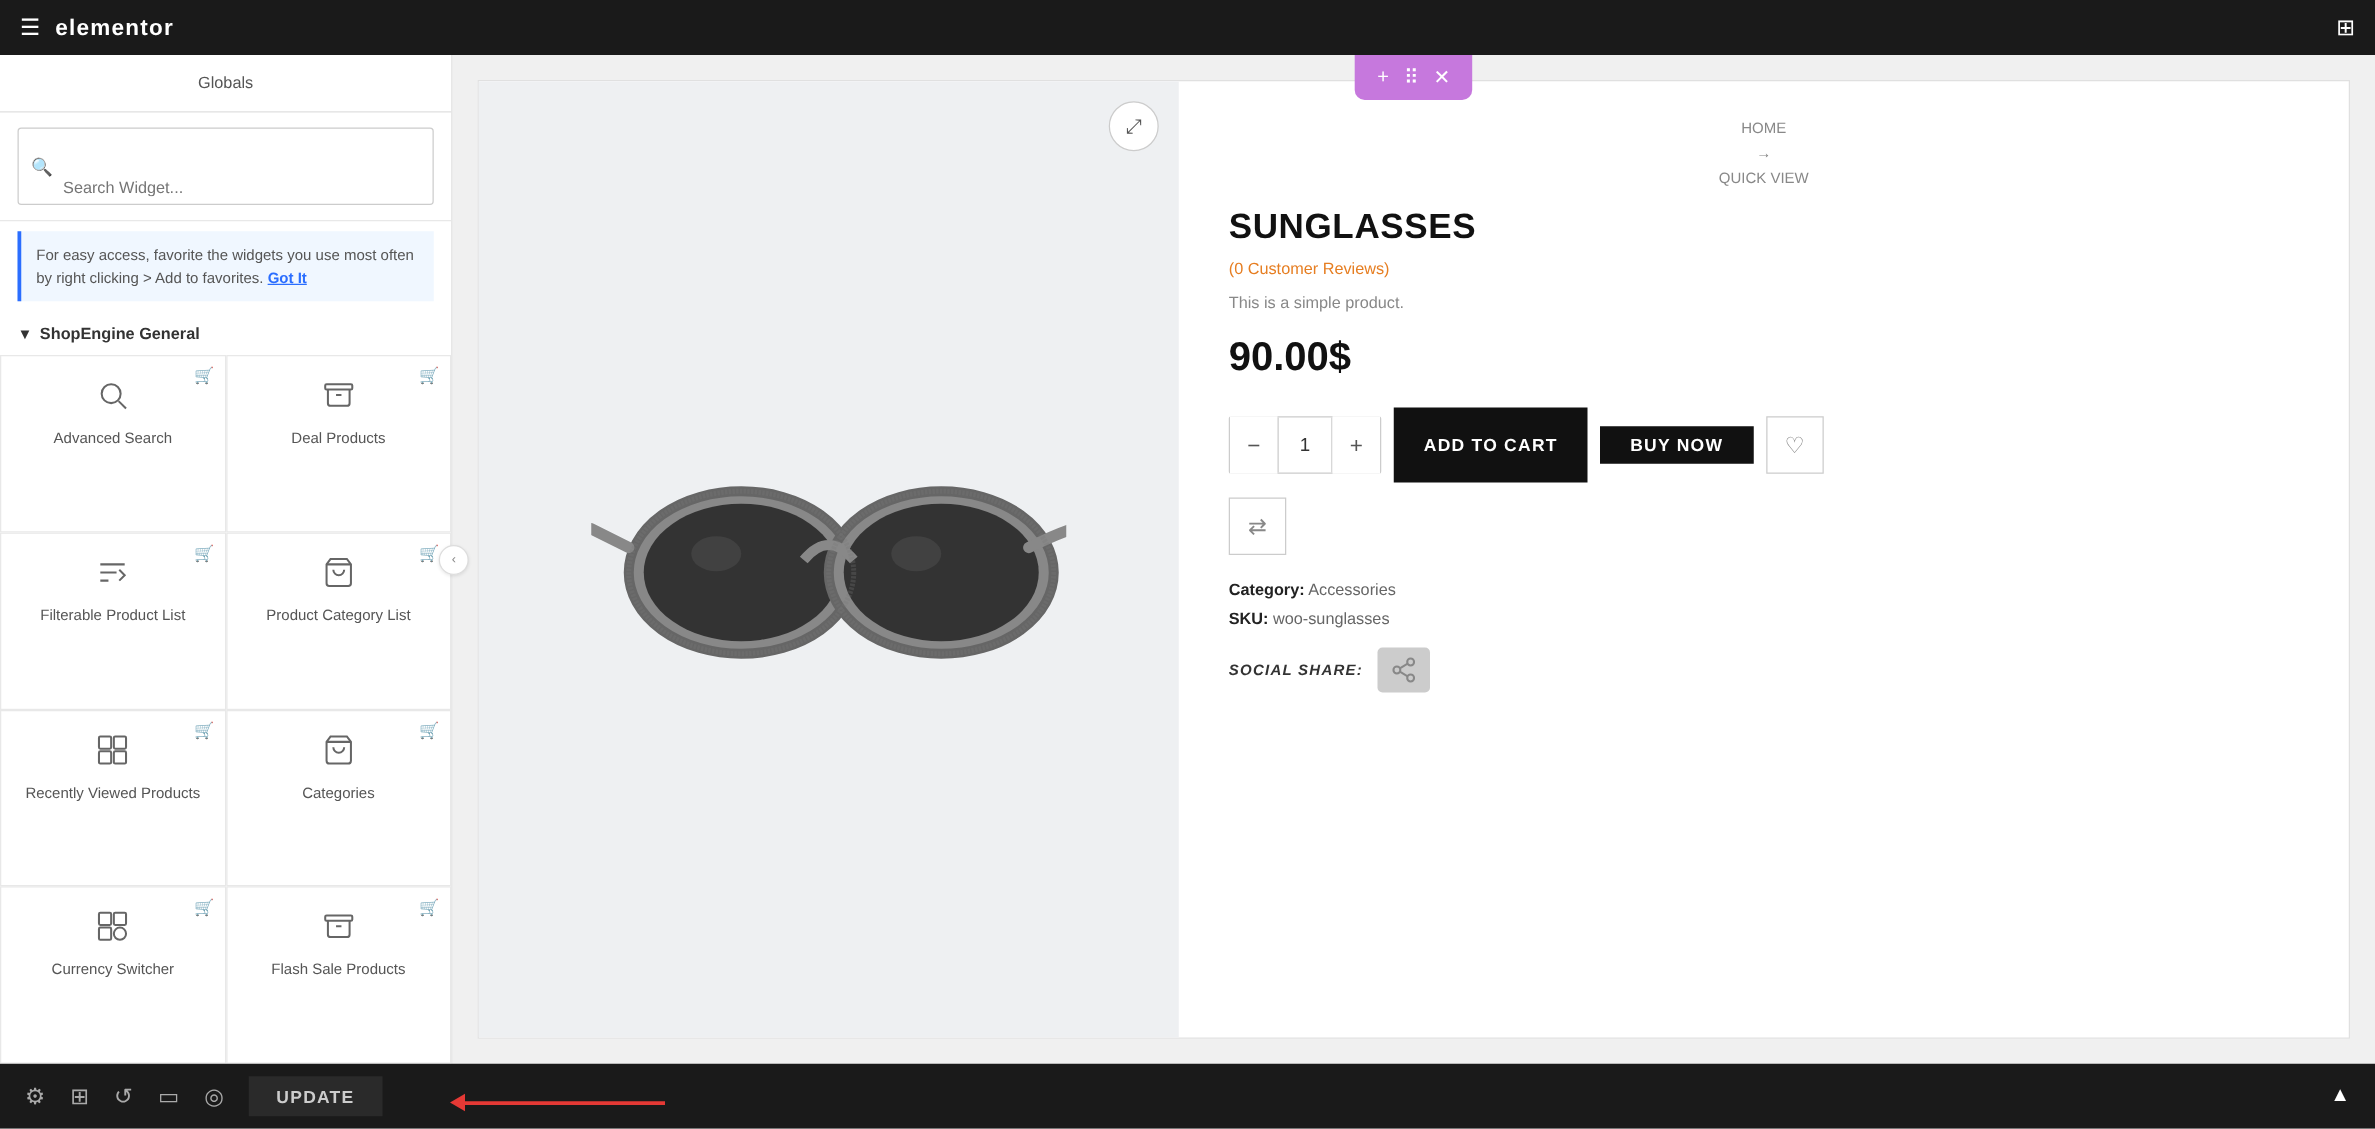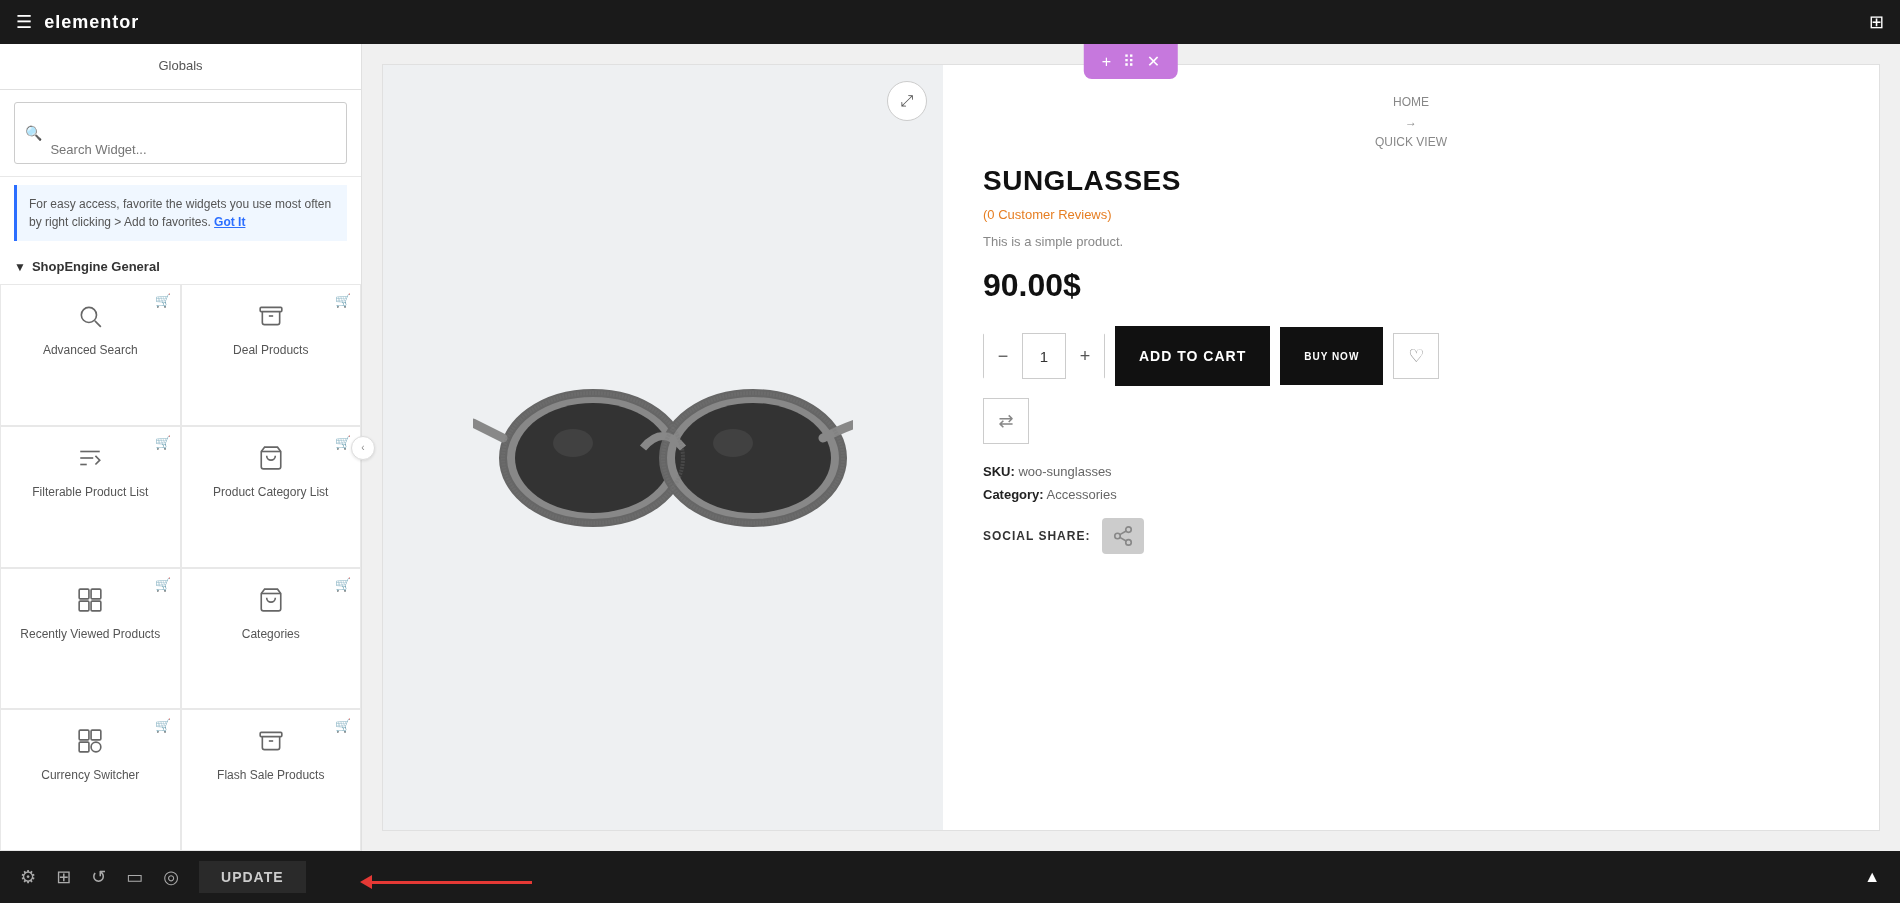--- a/index.html
+++ b/index.html
@@ -330,22 +330,22 @@
       font-weight: 700;
       letter-spacing: 1px;
       cursor: pointer;
     }
 
     .buy-now-btn {
       background: #111;
       color: #fff;
       border: none;
       padding: 0 24px;
-      height: 58px;
-      font-size: 10px;
+      height: 30px;
+      font-size: 14px;
       font-weight: 700;
       letter-spacing: 1px;
       cursor: pointer;
     }
 
     .wishlist-btn {
       width: 46px;
       height: 46px;
       border: 1px solid #ccc;
       background: #fff;
@@ -386,20 +386,21 @@
       align-items: center;
       gap: 12px;
       margin-top: 16px;
     }
     .social-share-label {
       font-size: 12px;
       font-weight: 700;
       letter-spacing: 1px;
       color: #333;
       text-transform: uppercase;
+      font-style: italic;
     }
     .social-icon {
       width: 36px;
       height: 36px;
       background: #ddd;
       border-radius: 50%;
       display: flex;
       align-items: center;
       justify-content: center;
       font-size: 14px;
@@ -671,27 +672,27 @@
           <button class="add-to-cart-btn">ADD TO CART</button>
           <button class="buy-now-btn">BUY NOW</button>
           <button class="wishlist-btn">♡</button>
         </div>
 
         <div class="compare-row">
           <button class="compare-btn">⇄</button>
         </div>
 
         <div class="meta-row">
+          <span class="label">Category:</span>
+          <span class="value">Accessories</span>
+        </div>
+
+        <div class="meta-row">
           <span class="label">SKU:</span>
           <span class="value">woo-sunglasses</span>
-        </div>
-
-        <div class="meta-row">
-          <span class="label">Category:</span>
-          <span class="value">Accessories</span>
         </div>
 
         <div class="social-share-row">
           <span class="social-share-label">SOCIAL SHARE:</span>
           <div class="social-icon" style="border-radius:4px; background:#ccc; width:42px; height:36px;">
             <svg width="22" height="22" viewBox="0 0 24 24" fill="none" stroke="#888" stroke-width="1.8">
               <circle cx="18" cy="5" r="3"></circle>
                 <circle cx="6" cy="12" r="3"></circle>
                 <circle cx="18" cy="19" r="3"></circle>
               <line x1="8.59" y1="13.51" x2="15.42" y2="17.49"></line>

